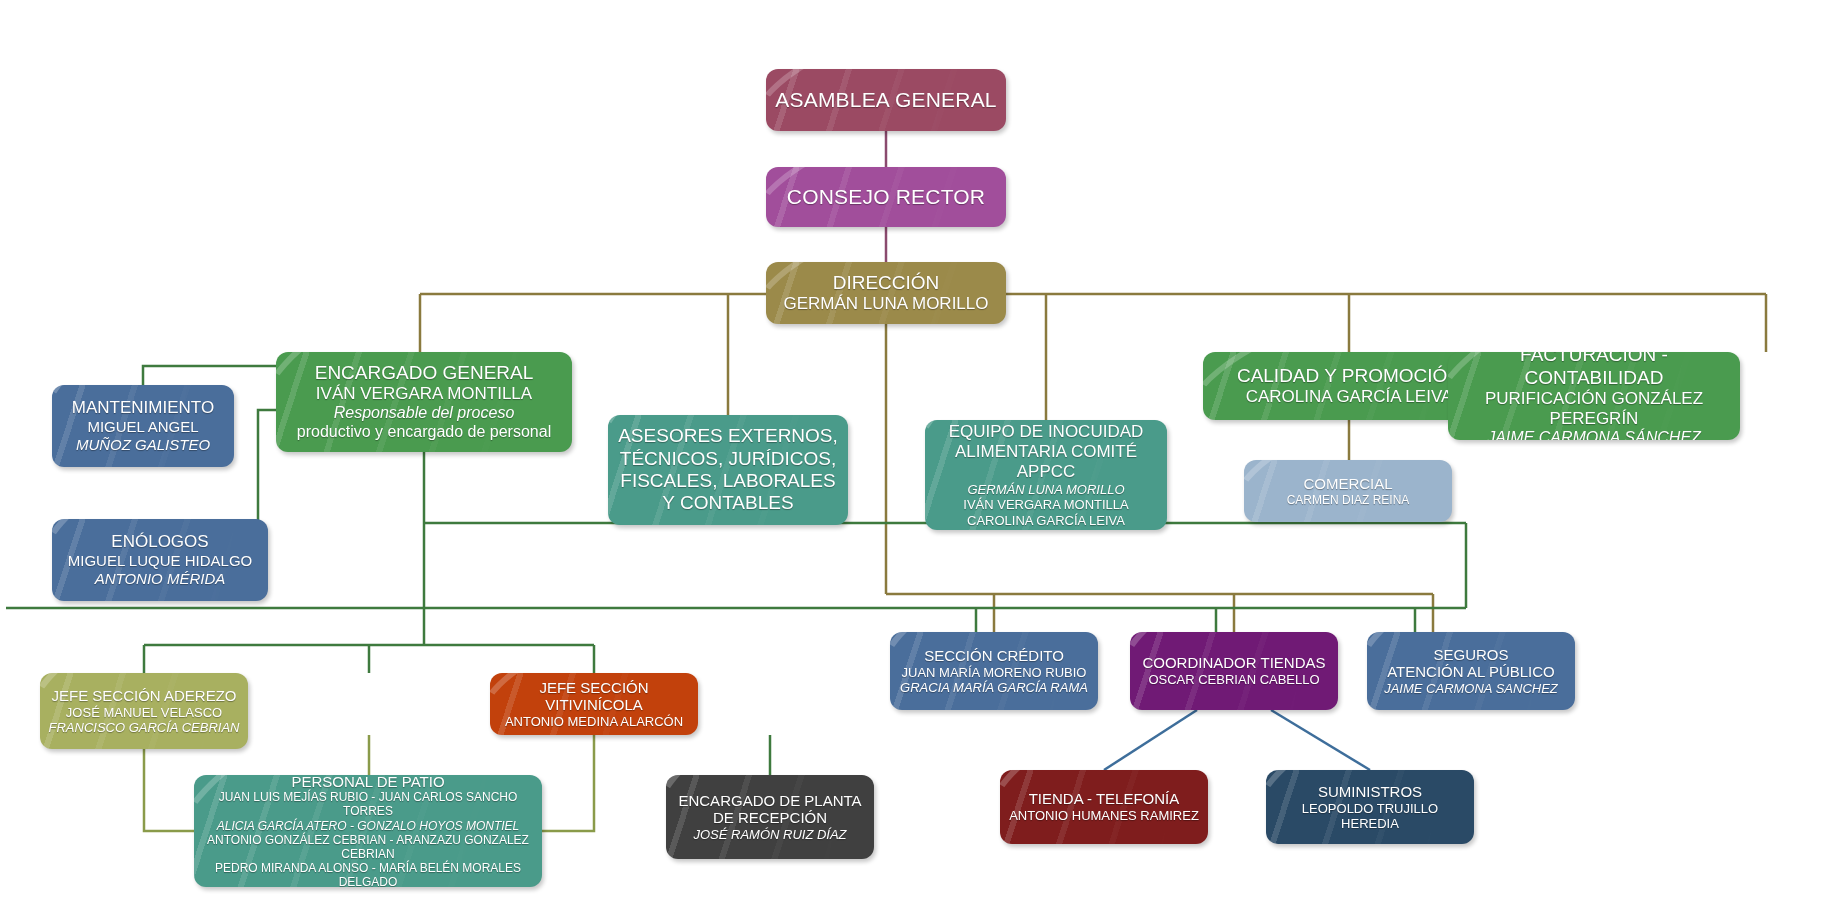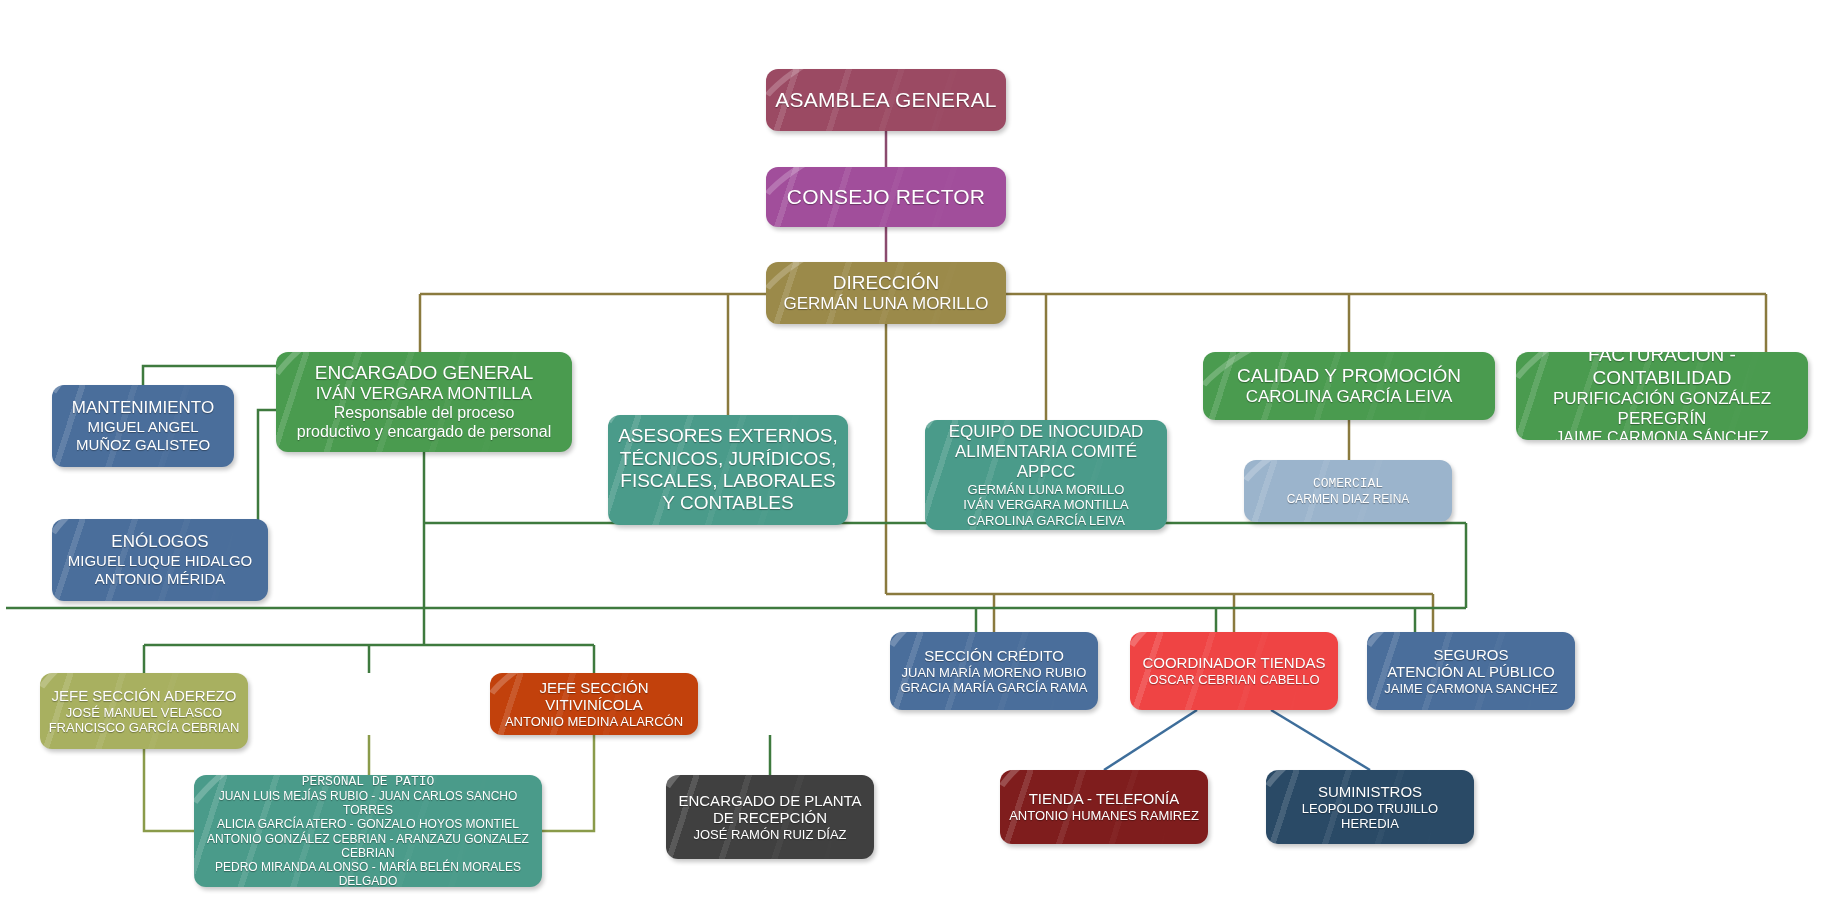--- a/index.html
+++ b/index.html
@@ -62,21 +62,21 @@
     border-radius:50%;
     border:6px solid rgba(255,255,255,.22);
     border-left-color:transparent;
     border-bottom-color:transparent;
     pointer-events:none;
     transform:rotate(-14deg);
   }
   .node .txt{position:relative;z-index:2;width:100%;}
   .t1{display:block;}
   .t2{display:block;}
-  .t3{display:block;}
+  .t3{display:block;font-style:italic;}
   .t4{display:block;}
   .t5{display:block;}
 
   
   .sz-xl .t1{font-size:21px;letter-spacing:.2px;}
 
   .sz-lg .t1{font-size:19px;}
   .sz-lg .t2{font-size:17px;}
   .sz-lg .t3{font-size:16px;}
   .sz-lg .t4{font-size:16px;}
@@ -84,21 +84,21 @@
   .sz-md .t1{font-size:17px;}
   .sz-md .t2{font-size:15px;}
   .sz-md .t3{font-size:15px;}
 
   .sz-sm .t1{font-size:15px;}
   .sz-sm .t2{font-size:13px;}
   .sz-sm .t3{font-size:13px;}
   .sz-sm .t4{font-size:13px;}
   .sz-sm .t5{font-size:13px;}
 
-  .sz-xs .t1{font-size:13px;font-family:Liberation Mono, monospace;}
+  .sz-xs .t1{font-size:15px;}
   .sz-xs .t2{font-size:12px;}
   .sz-xs .t3{font-size:12px;}
   .sz-xs .t4{font-size:12px;}
   .sz-xs .t5{font-size:12px;}
 </style>
 </head>
 <body>
 
 <div id="chart">
 
@@ -258,21 +258,21 @@
 
   <div class="node sz-xs" style="left:1244px; top:460px; width:208px; height:62px; background:#9BB4CC;">
     <span class="swoosh"></span>
     <span class="swoosh2"></span>
     <span class="txt">
       <span class="t1">COMERCIAL</span>
       <span class="t2">CARMEN DIAZ REINA</span>
     </span>
   </div>
 
-  <div class="node sz-lg" style="left:1516px; top:352px; width:292px; height:88px; background:#4A9B4F;">
+  <div class="node sz-lg" style="left:1448px; top:352px; width:292px; height:88px; background:#4A9B4F;">
     <span class="swoosh"></span>
     <span class="swoosh2"></span>
     <span class="txt">
       <span class="t1">FACTURACIÓN - CONTABILIDAD</span>
       <span class="t2">PURIFICACIÓN GONZÁLEZ PEREGRÍN</span>
       <span class="t3">JAIME CARMONA SÁNCHEZ</span>
     </span>
   </div>
 
   <div class="node sz-sm" style="left:40px; top:673px; width:208px; height:76px; background:#A8B060;">
@@ -320,21 +320,21 @@
   <div class="node sz-sm" style="left:890px; top:632px; width:208px; height:78px; background:#4A6E9B;">
     <span class="swoosh"></span>
     <span class="swoosh2"></span>
     <span class="txt">
       <span class="t1">SECCIÓN CRÉDITO</span>
       <span class="t2">JUAN MARÍA MORENO RUBIO</span>
       <span class="t3">GRACIA MARÍA GARCÍA RAMA</span>
     </span>
   </div>
 
-  <div class="node sz-sm" style="left:1130px; top:632px; width:208px; height:78px; background:#ef4444;">
+  <div class="node sz-sm" style="left:1130px; top:632px; width:208px; height:78px; background:#701a75;">
     <span class="swoosh"></span>
     <span class="swoosh2"></span>
     <span class="txt">
       <span class="t1">COORDINADOR TIENDAS</span>
       <span class="t2">OSCAR CEBRIAN CABELLO</span>
     </span>
   </div>
 
   <div class="node sz-sm" style="left:1367px; top:632px; width:208px; height:78px; background:#4A6E9B;">
     <span class="swoosh"></span>

